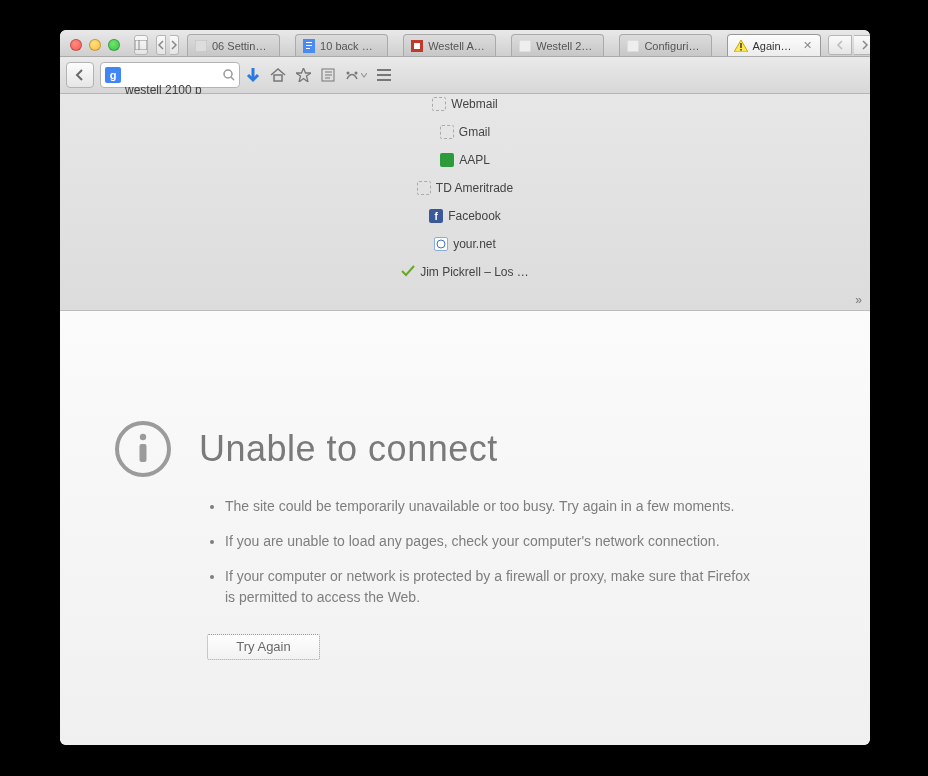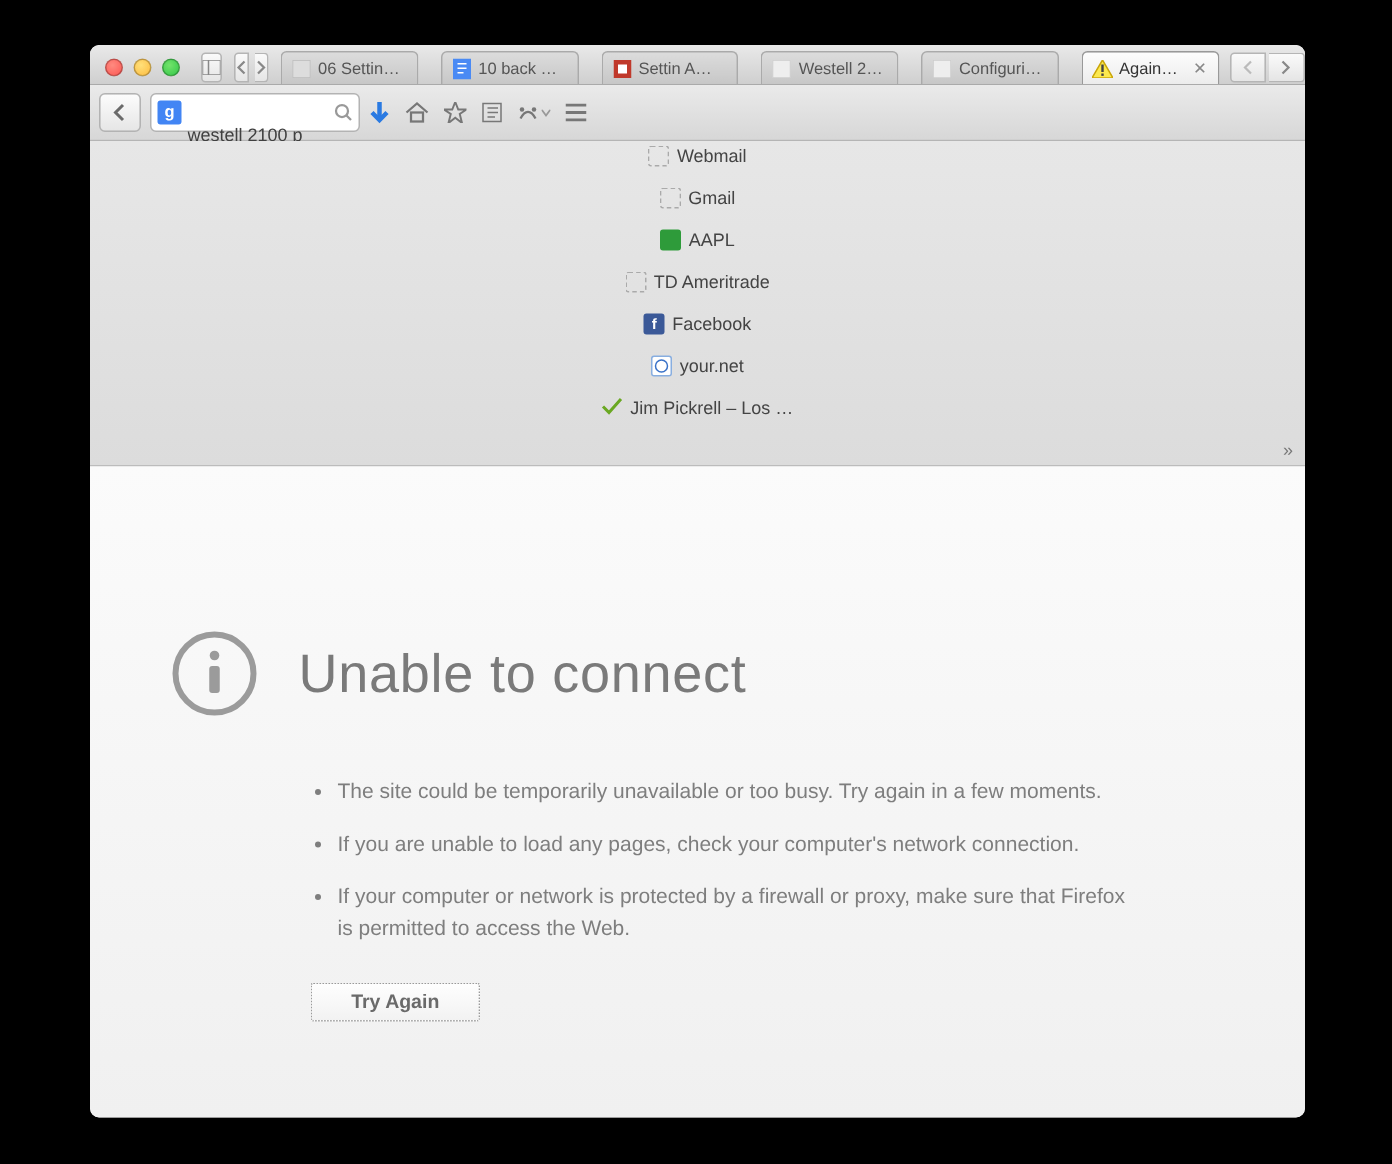--- a/index.html
+++ b/index.html
@@ -161,42 +161,41 @@
     background: linear-gradient(#fbfbfb 0%, #f0f0f0 100%);
     border-bottom-left-radius:6px;border-bottom-right-radius:6px;
     position:relative;
     overflow:auto;
   }
   .errorbox {
     position:absolute;
     left: 55px; top: 110px; width: 640px;
     color:#7a7a7a;
   }
-  .err-head { display:flex; align-items:center; gap:28px; margin-bottom:40px; }
+  .err-head { display:flex; align-items:center; gap:28px; margin-bottom:19px; }
   .info-icon {
     width:56px;height:56px;border:4px solid #9b9b9b;border-radius:50%;
     display:flex;align-items:center;justify-content:center;
     color:#9b9b9b;
   }
   .info-icon svg { display:block; }
   .err-title { font-size:36px; font-weight:300; color:#7a7a7a; letter-spacing:.5px; }
   .err-body { margin-left: 92px; font-size:14px; line-height:1.5; }
   .err-desc { margin-bottom:18px; color:#7e7e7e; }
   .err-body ul { list-style: disc; padding-left: 18px; }
   .err-body li { margin-bottom:14px; color:#7e7e7e; }
   .try-again {
     margin-top:26px;
     width:113px; height:26px;
     background:linear-gradient(#fefefe,#f2f2f2);
     border:1px dotted #9a9a9a;
     color:#6a6a6a;
     font-size:13px;
     display:flex;align-items:center;justify-content:center;
     border-radius:2px;
-    font-weight:bold;
   }
 
   
   svg { display:block; }
 </style>
 </head>
 <body>
 
 <div class="window">
 
@@ -245,21 +244,21 @@
             </span>
           <span class="label">10 back …</span>
         </div>
         <div class="tab">
           <span class="favicon">
               <svg width="12" height="12">
                 <rect width="12" height="12" fill="#c0392b"></rect>
                 <rect x="3" y="3" width="6" height="6" fill="#fff"></rect>
               </svg>
             </span>
-          <span class="label">Settin A…</span>
+          <span class="label">Westell A…</span>
         </div>
         <div class="tab">
           <span class="favicon">
               <svg width="12" height="12">
                 <rect width="12" height="12" fill="#eee" stroke="#ccc"></rect>
               </svg>
             </span>
           <span class="label">Westell 2200…</span>
         </div>
         <div class="tab">

